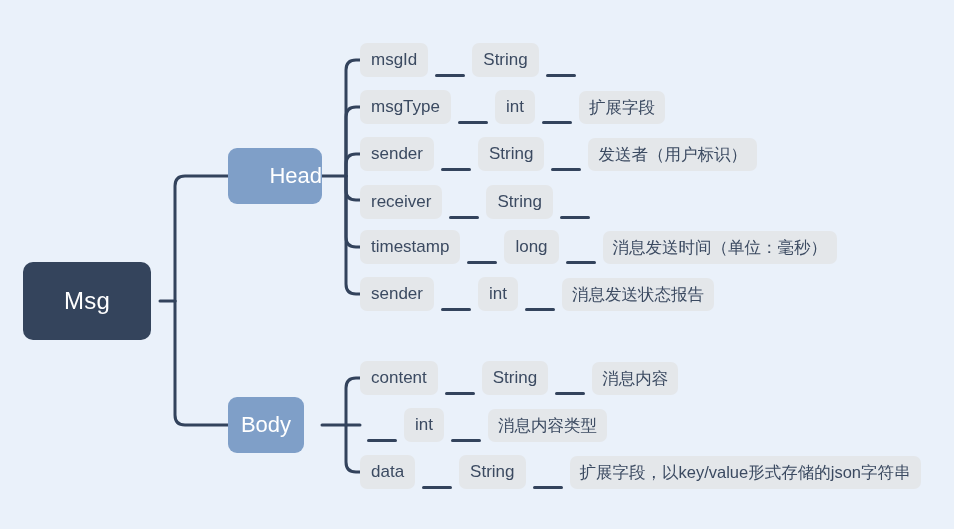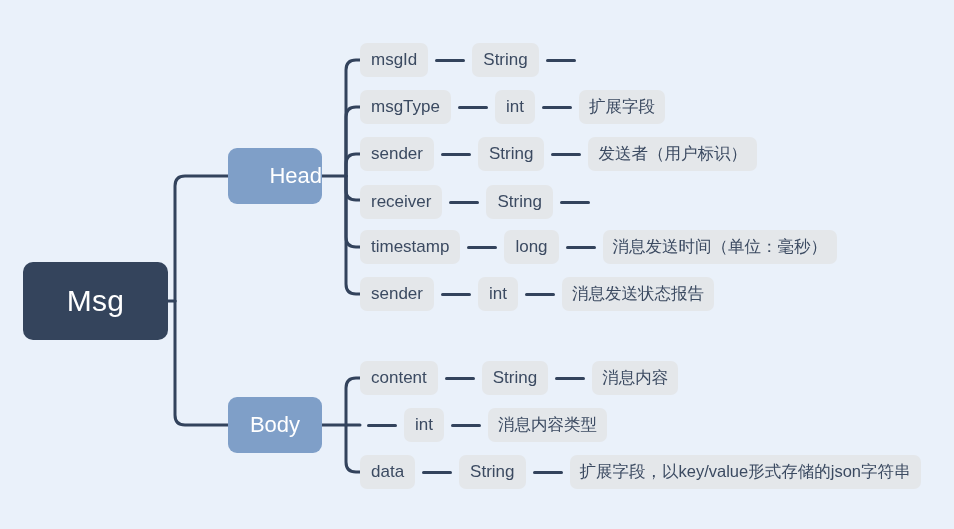--- a/index.html
+++ b/index.html
@@ -35,29 +35,29 @@
     stroke-width: 3;
     stroke-linecap: round;
     stroke-linejoin: round;
   }
 
   
   .root-node {
     position: absolute;
     left: 23px;
     top: 262px;
-    width: 145px;
+    width: 128px;
     height: 78px;
     background: #34445c;
     border-radius: 10px;
     display: flex;
     align-items: center;
     justify-content: center;
     color: #ffffff;
-    font-size: 30px;
+    font-size: 24px;
     letter-spacing: 0.3px;
   }
 
   
   .branch-node {
     position: absolute;
     background: #7f9fc8;
     border-radius: 9px;
     display: flex;
     align-items: center;
@@ -68,30 +68,30 @@
   .branch-head {
     left: 228px;
     top: 148px;
     width: 94px;
     height: 56px;
     justify-content: flex-end;
   }
   .branch-body {
     left: 228px;
     top: 397px;
-    width: 94px;
+    width: 76px;
     height: 56px;
   }
 
   
   .leaf-row {
     position: absolute;
     left: 360px;
     display: flex;
-    align-items: center;
+    align-items: flex-end;
     height: 34px;
     white-space: nowrap;
   }
   .pill {
     background: #e4e7ea;
     border-radius: 7px;
     color: #3b4a61;
     font-size: 17px;
     line-height: 1;
     padding: 8px 11px 9px 11px;

